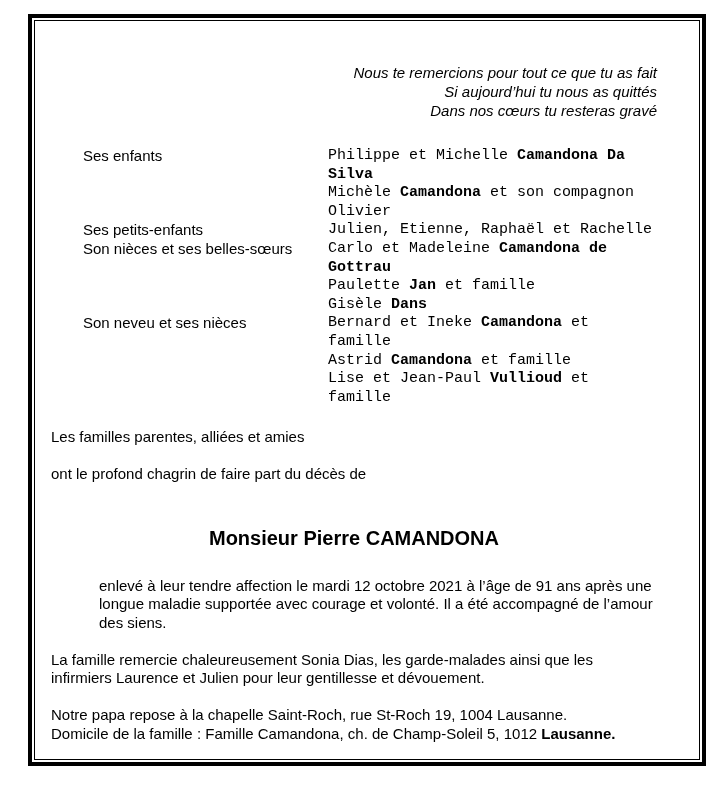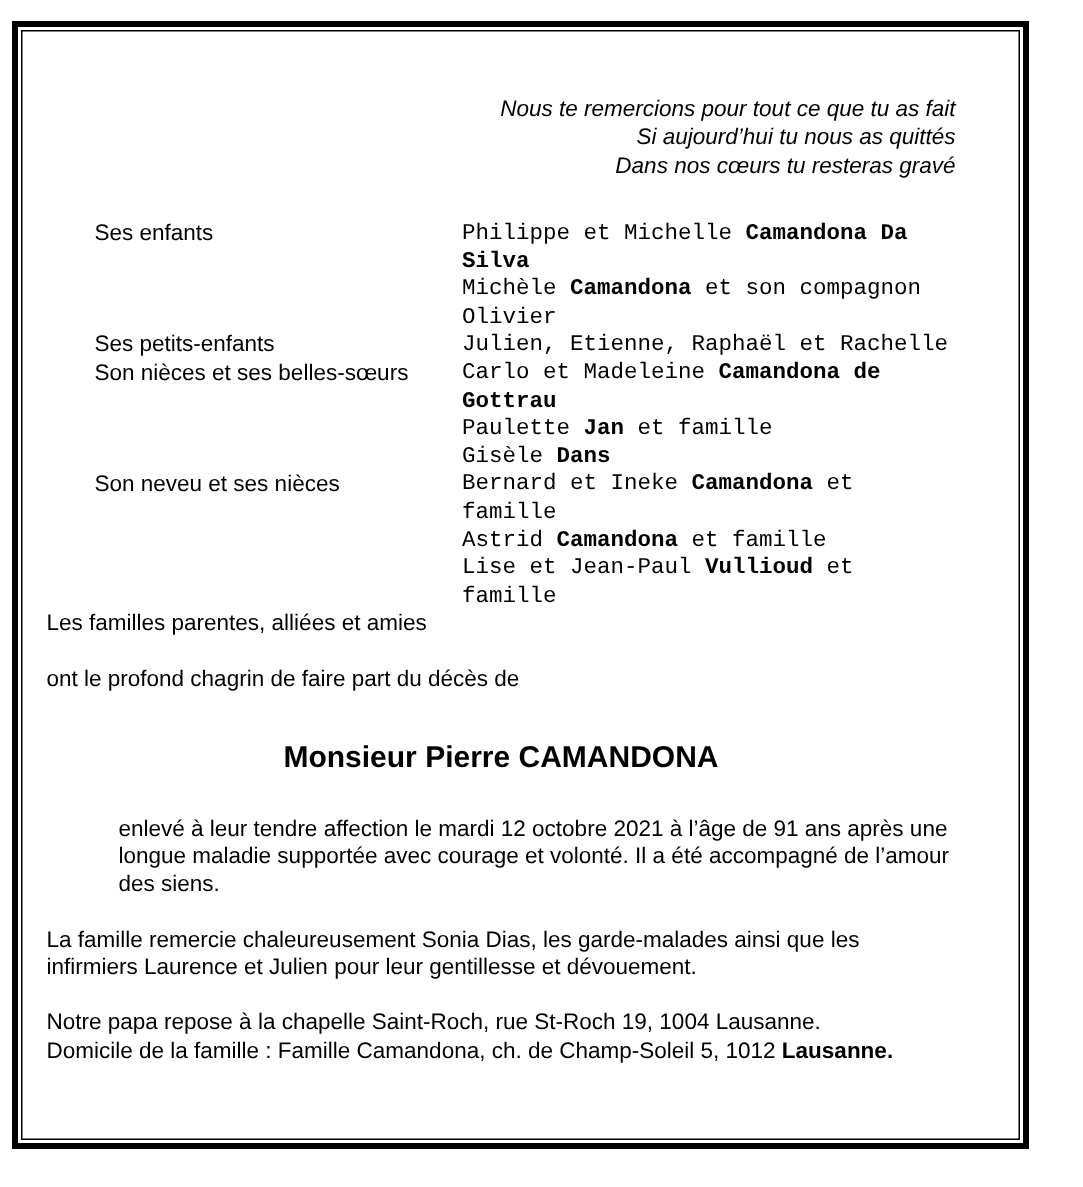--- a/index.html
+++ b/index.html
@@ -10,21 +10,21 @@
     width: 722px;
     height: 791px;
     background: #ffffff;
     font-family: "Liberation Sans", sans-serif;
     color: #000000;
     position: relative;
     overflow: hidden;
   }
   .frame {
     position: absolute;
-    left: 8px;
+    left: 28px;
     top: 14px;
     width: 678px;
     height: 752px;
     border: 4px solid #000000;
     box-sizing: border-box;
     background: #ffffff;
   }
   .frame-inner {
     position: absolute;
     left: 2px;
@@ -57,24 +57,24 @@
   }
   .fam-label {
     flex: 0 0 245px;
     width: 245px;
     margin-left: 32px;
   }
   .fam-names {
     flex: 1 1 auto;
     font-family: Liberation Mono, monospace;
   }
-  .intro-1 { }
+  .intro-1 { margin-top: 21px; }
   .intro-2 { margin-top: 18.5px; }
   .deceased {
-    margin-top: 30px;
+    margin-top: 42px;
     text-align: center;
     font-weight: bold;
     font-size: 20px;
     line-height: 24px;
   }
   .para { margin-top: 18.5px; }
   .para-first { margin-top: 27px; margin-left: 48px; }
   b { font-weight: bold; }
 </style>
 </head>

